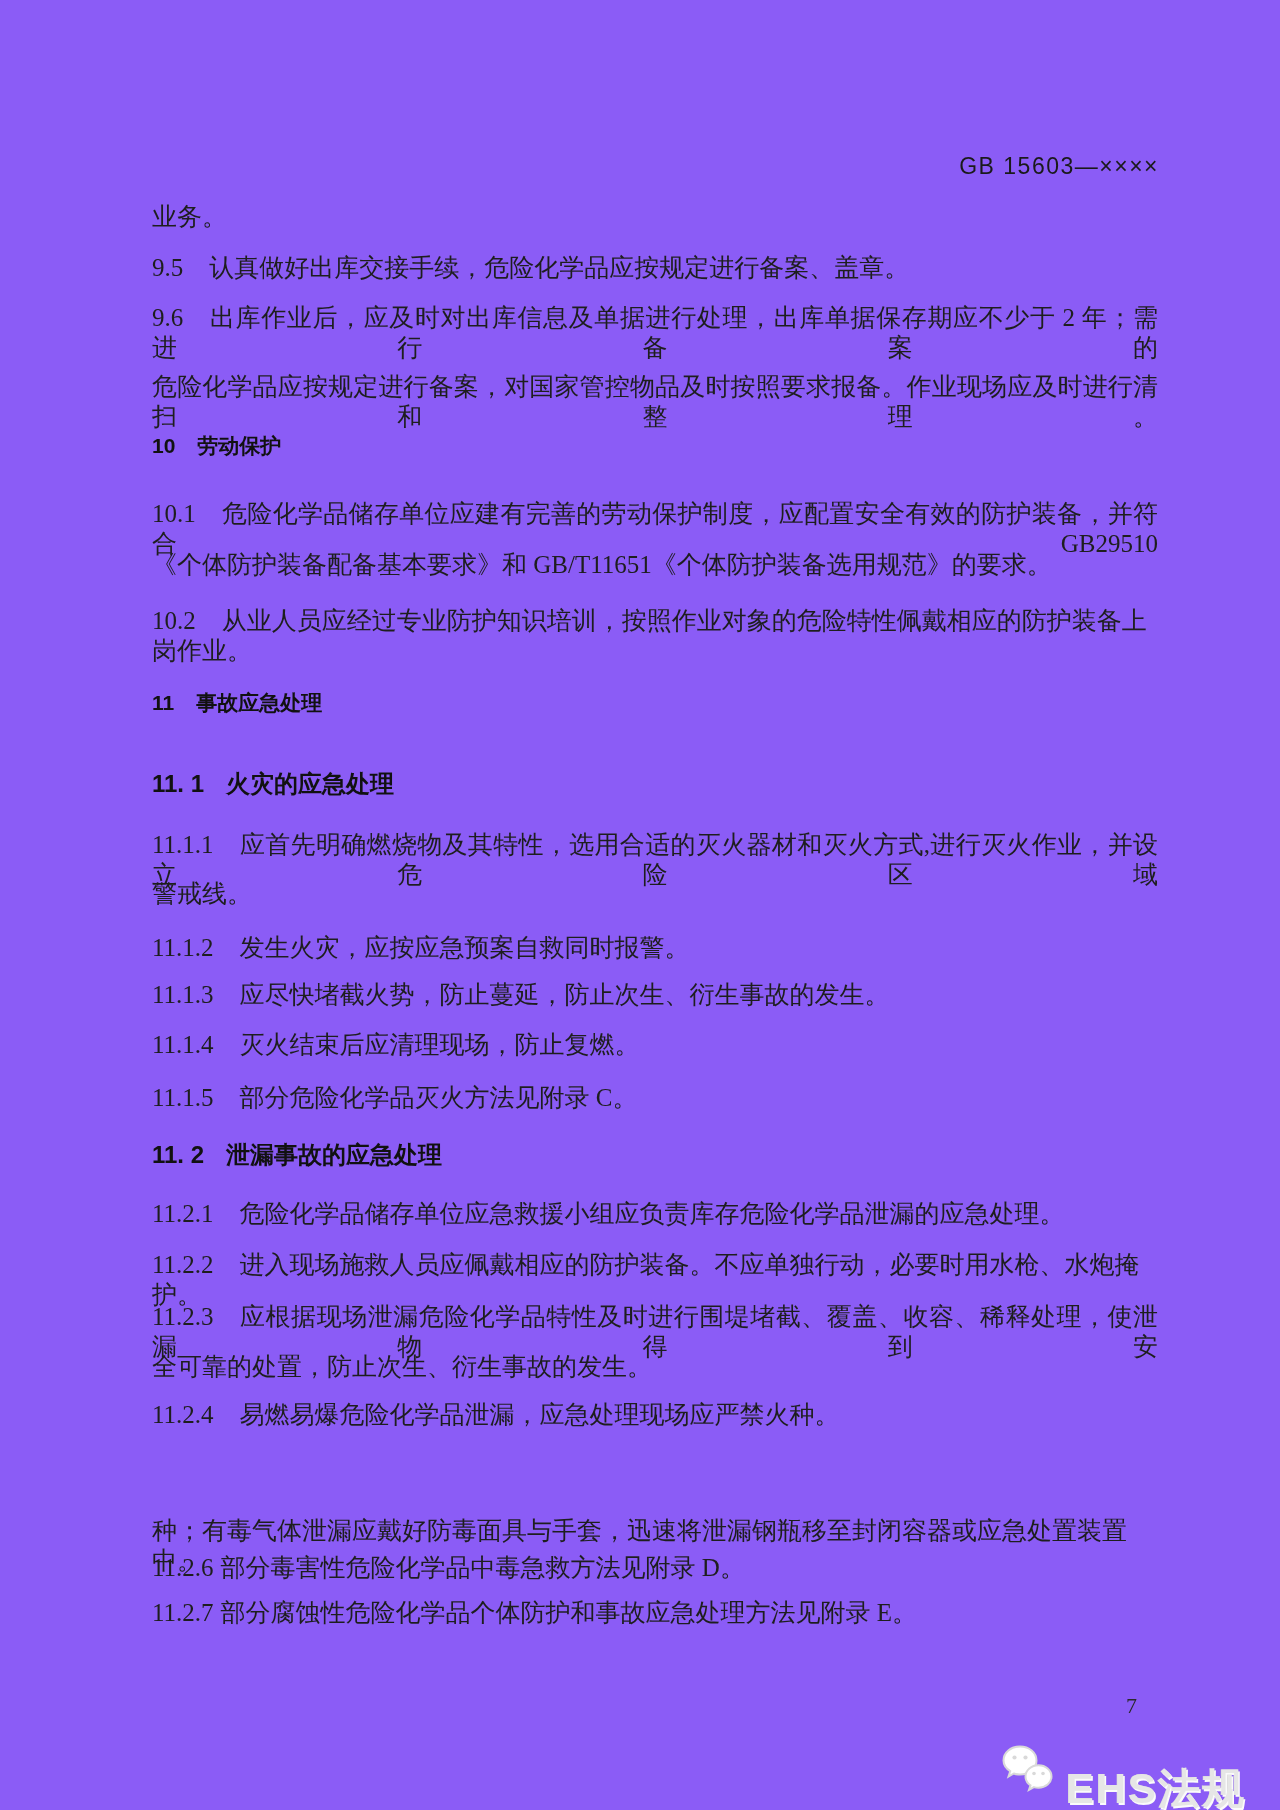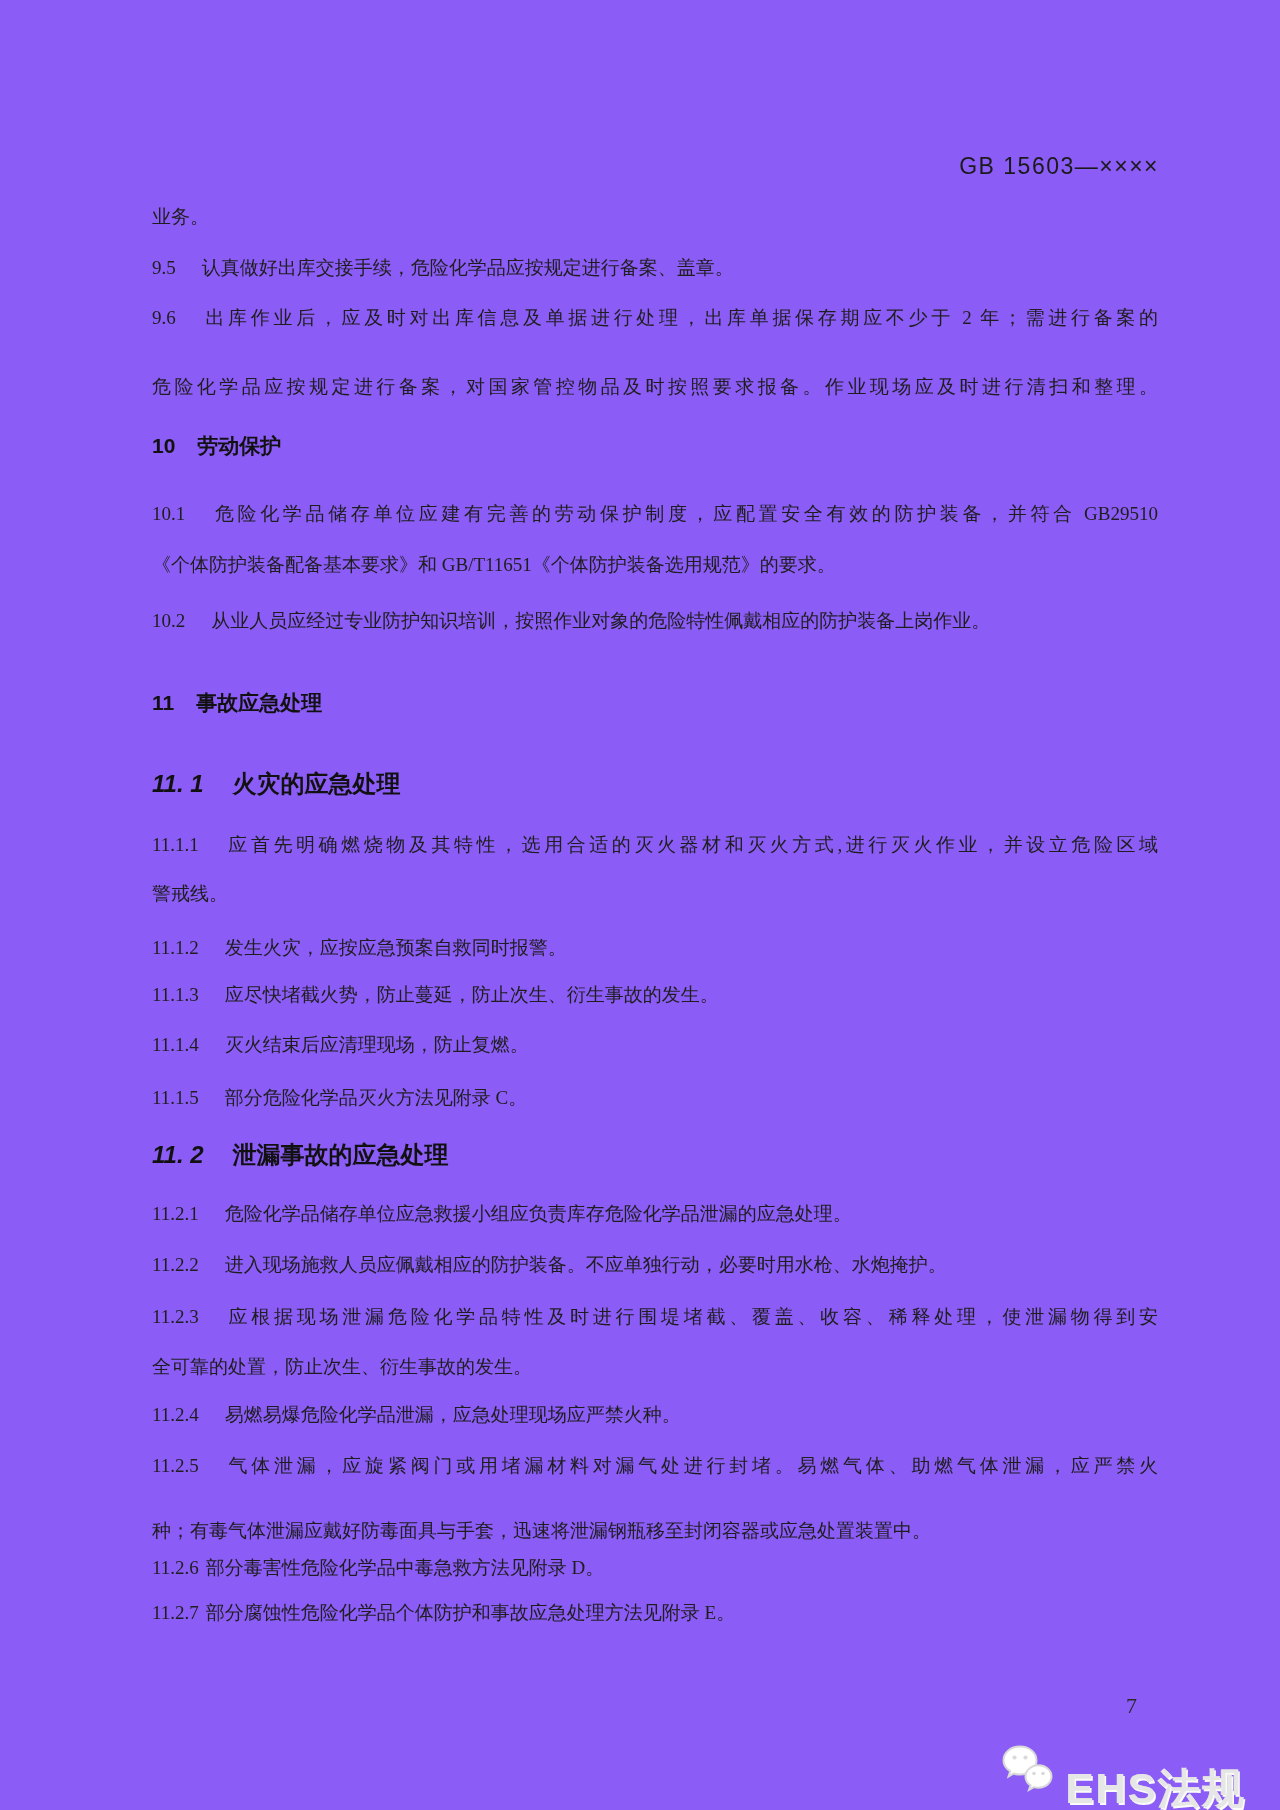--- a/index.html
+++ b/index.html
@@ -19,21 +19,21 @@
     font-family:"Liberation Sans","DejaVu Sans",sans-serif;
     font-size:23px;
     line-height:30px;
     letter-spacing:1.5px;
     color:#1a1a1a;
   }
   .row{
     position:absolute;
     left:152px;
     width:1006px;
-    font-size:19px;
+    font-size:25px;
     line-height:30px;
     color:#1e1e1e;
   }
   .row.j{
     text-align:justify;
     text-align-last:justify;
   }
   .num{margin-right:26px;}
   .num.tight{margin-right:7px;}
   .h1row{
@@ -44,21 +44,21 @@
     color:#111;
   }
   .h1row .num{margin-right:22px;}
   .h2row{
     font-family:"Liberation Sans","DejaVu Sans",sans-serif;
     font-weight:bold;
     font-size:24px;
     line-height:32px;
     color:#111;
   }
-  .h2row .num{margin-right:29px;font-style:italic;}
+  .h2row .num{margin-right:22px;}
   .page-number{
     position:absolute;
     top:1691px;
     right:143px;
     font-size:22px;
     line-height:30px;
     color:#2a2a2a;
   }
   .watermark{
     position:absolute;
@@ -166,23 +166,20 @@
   </div>
 
   <div class="row" style="top:1352px">
     <span>全可靠的处置，防止次生、衍生事故的发生。</span>
   </div>
 
   <div class="row" style="top:1400px">
     <span class="num">11.2.4</span><span>易燃易爆危险化学品泄漏，应急处理现场应严禁火种。</span>
   </div>
 
-  <div class="row j" style="top:1451px">
-    <span class="num">11.2.5</span><span>气体泄漏，应旋紧阀门或用堵漏材料对漏气处进行封堵。易燃气体、助燃气体泄漏，应严禁火</span>
-  </div>
 
   <div class="row" style="top:1516px">
     <span>种；有毒气体泄漏应戴好防毒面具与手套，迅速将泄漏钢瓶移至封闭容器或应急处置装置中。</span>
   </div>
 
   <div class="row" style="top:1553px">
     <span class="num tight">11.2.6</span><span>部分毒害性危险化学品中毒急救方法见附录 D。</span>
   </div>
 
   <div class="row" style="top:1598px">

